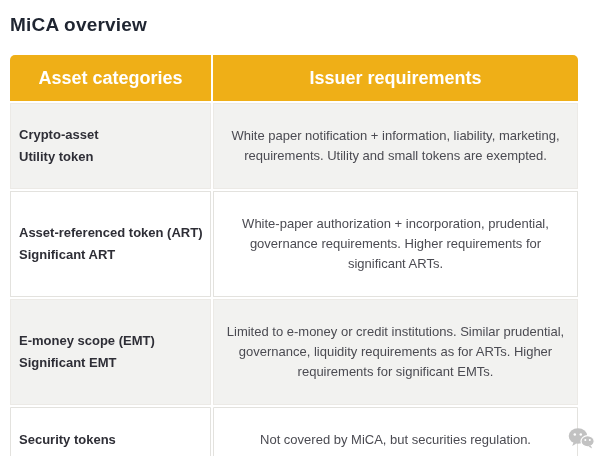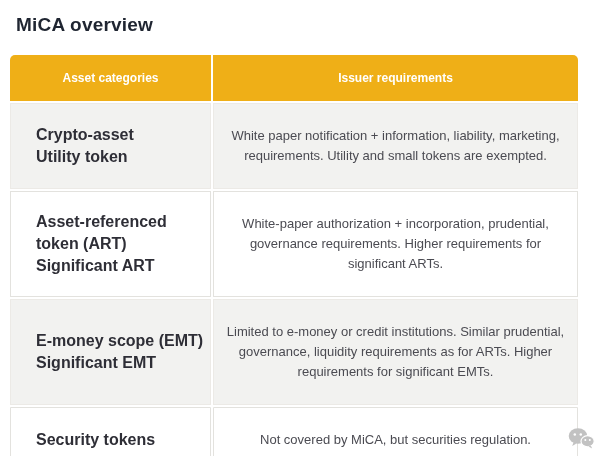--- a/index.html
+++ b/index.html
@@ -15,57 +15,57 @@
   }
   html,body{margin:0;padding:0;}
   body{
     width:600px;height:456px;
     background:#ffffff;
     font-family:"Liberation Sans","DejaVu Sans",sans-serif;
     position:relative;
     overflow:hidden;
   }
   .page-title{
-    margin:14px 0 0 16px;
+    margin:14px 0 0 10px;
     font-size:19px;
     font-weight:bold;
     color:var(--title-color);
     letter-spacing:.2px;
   }
   table.mica{
     border-collapse:separate;
     border-spacing:2px;
     margin:17px 0 0 8px;
     width:572px;
     table-layout:fixed;
   }
   table.mica th{
     background:var(--header-bg);
     color:var(--header-text);
-    font-size:12px;
+    font-size:18px;
     font-weight:bold;
     height:44px;
     text-align:center;
     vertical-align:middle;
   }
   table.mica th:first-child{width:199px;border-radius:5px 0 0 0;}
   table.mica th:last-child{border-radius:0 5px 0 0;}
   table.mica td{
     border:1px solid var(--cell-border);
     vertical-align:middle;
     background:var(--row-white);
   }
   table.mica tbody tr:nth-child(odd) td{
     background:var(--row-gray);
     border-color:#eceae6;
   }
   td.cat{
-    padding-left:25px;
+    padding-left:8px;
     font-weight:bold;
-    font-size:16px;
+    font-size:13px;
     color:var(--category-color);
   }
   td.cat div{line-height:22px;}
   td.req{
     text-align:center;
     font-size:13px;
     line-height:20px;
     color:var(--requirement-color);
     padding:22px 10px;
   }

